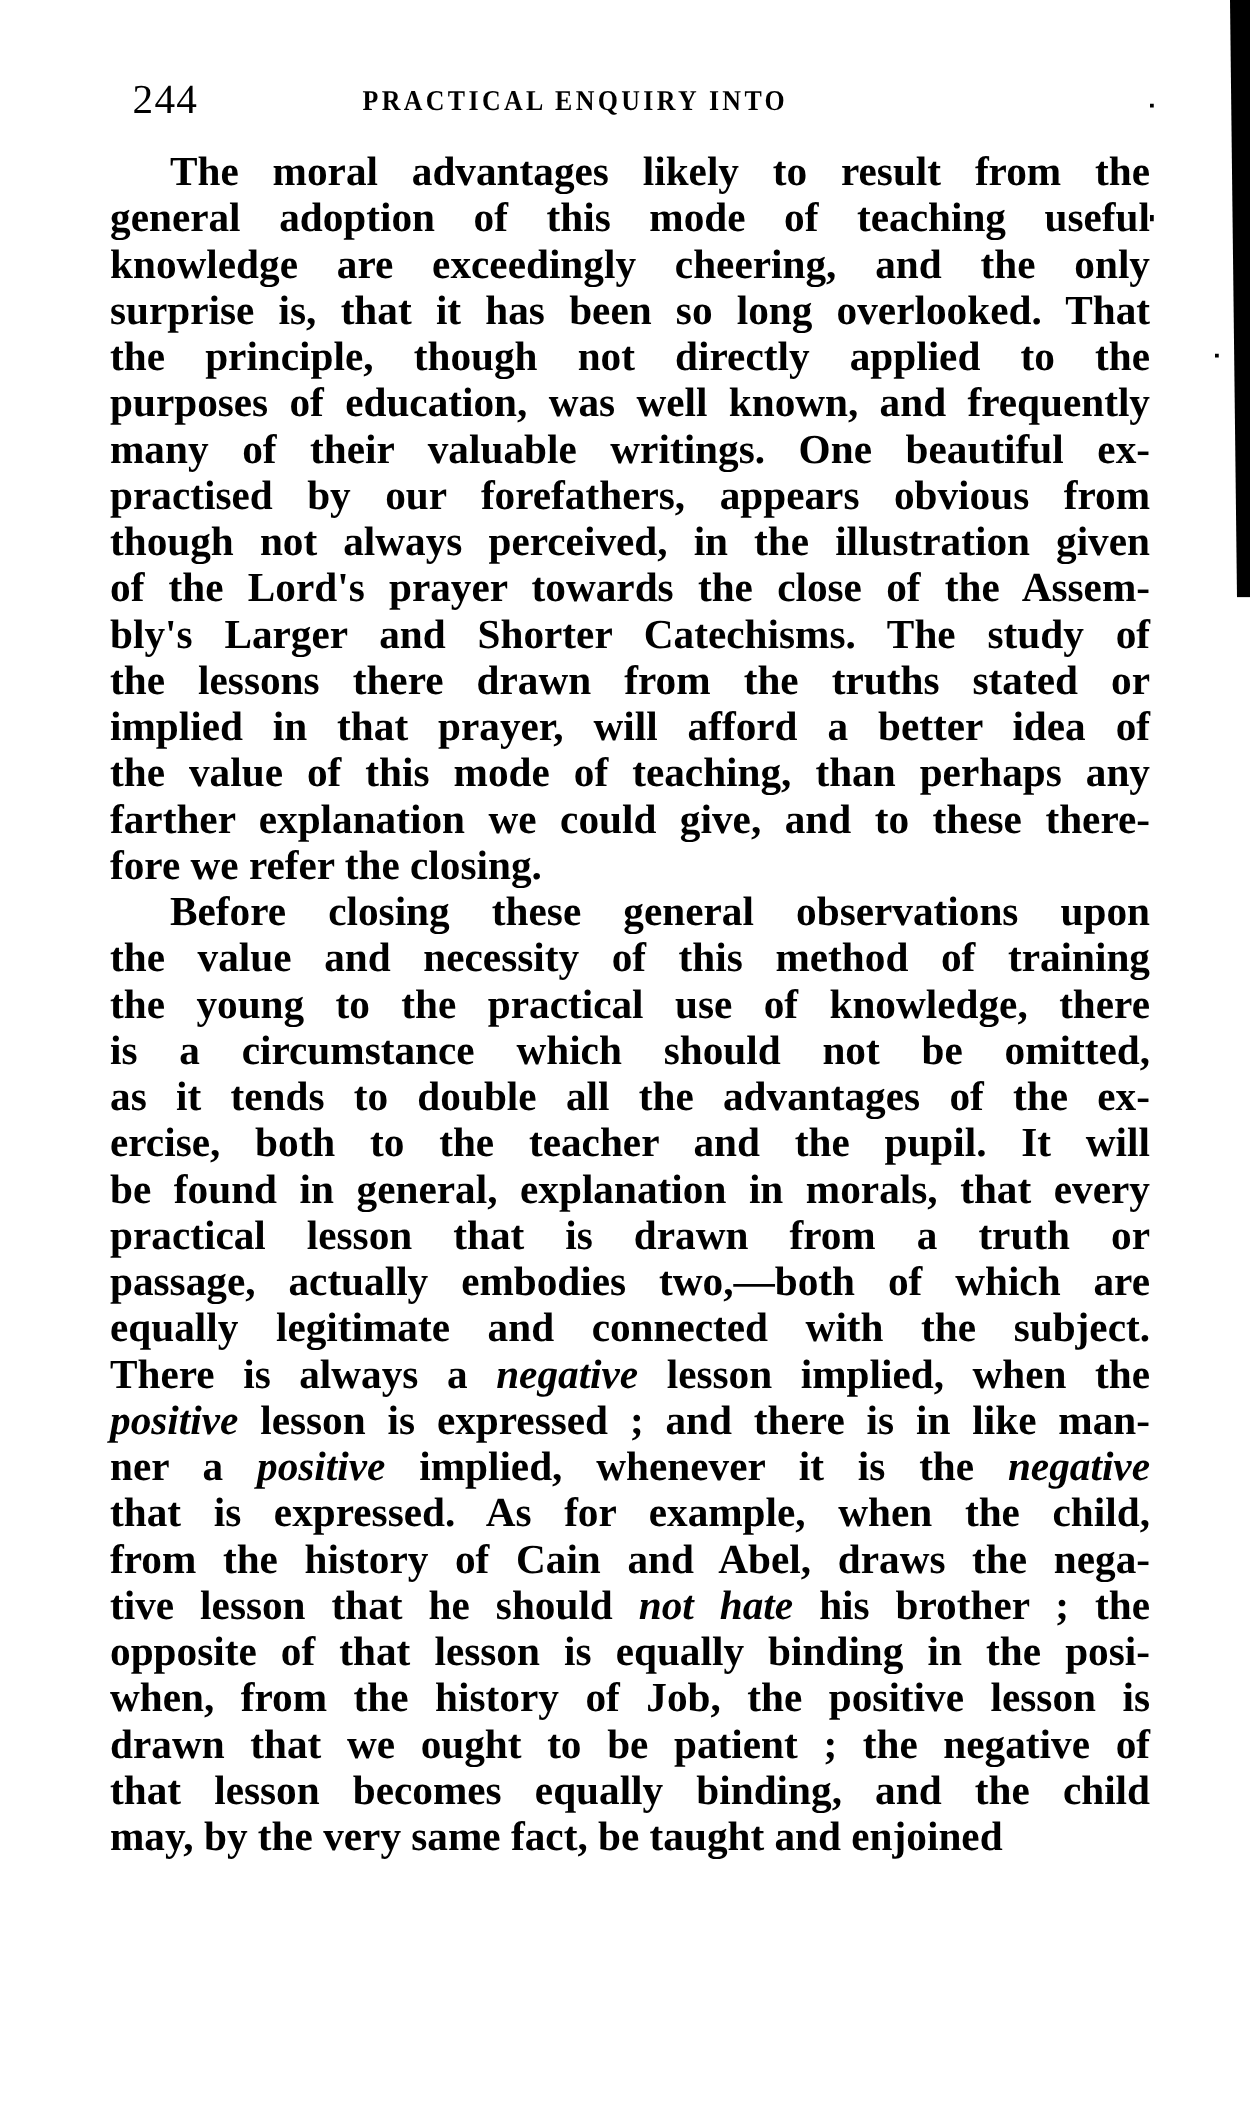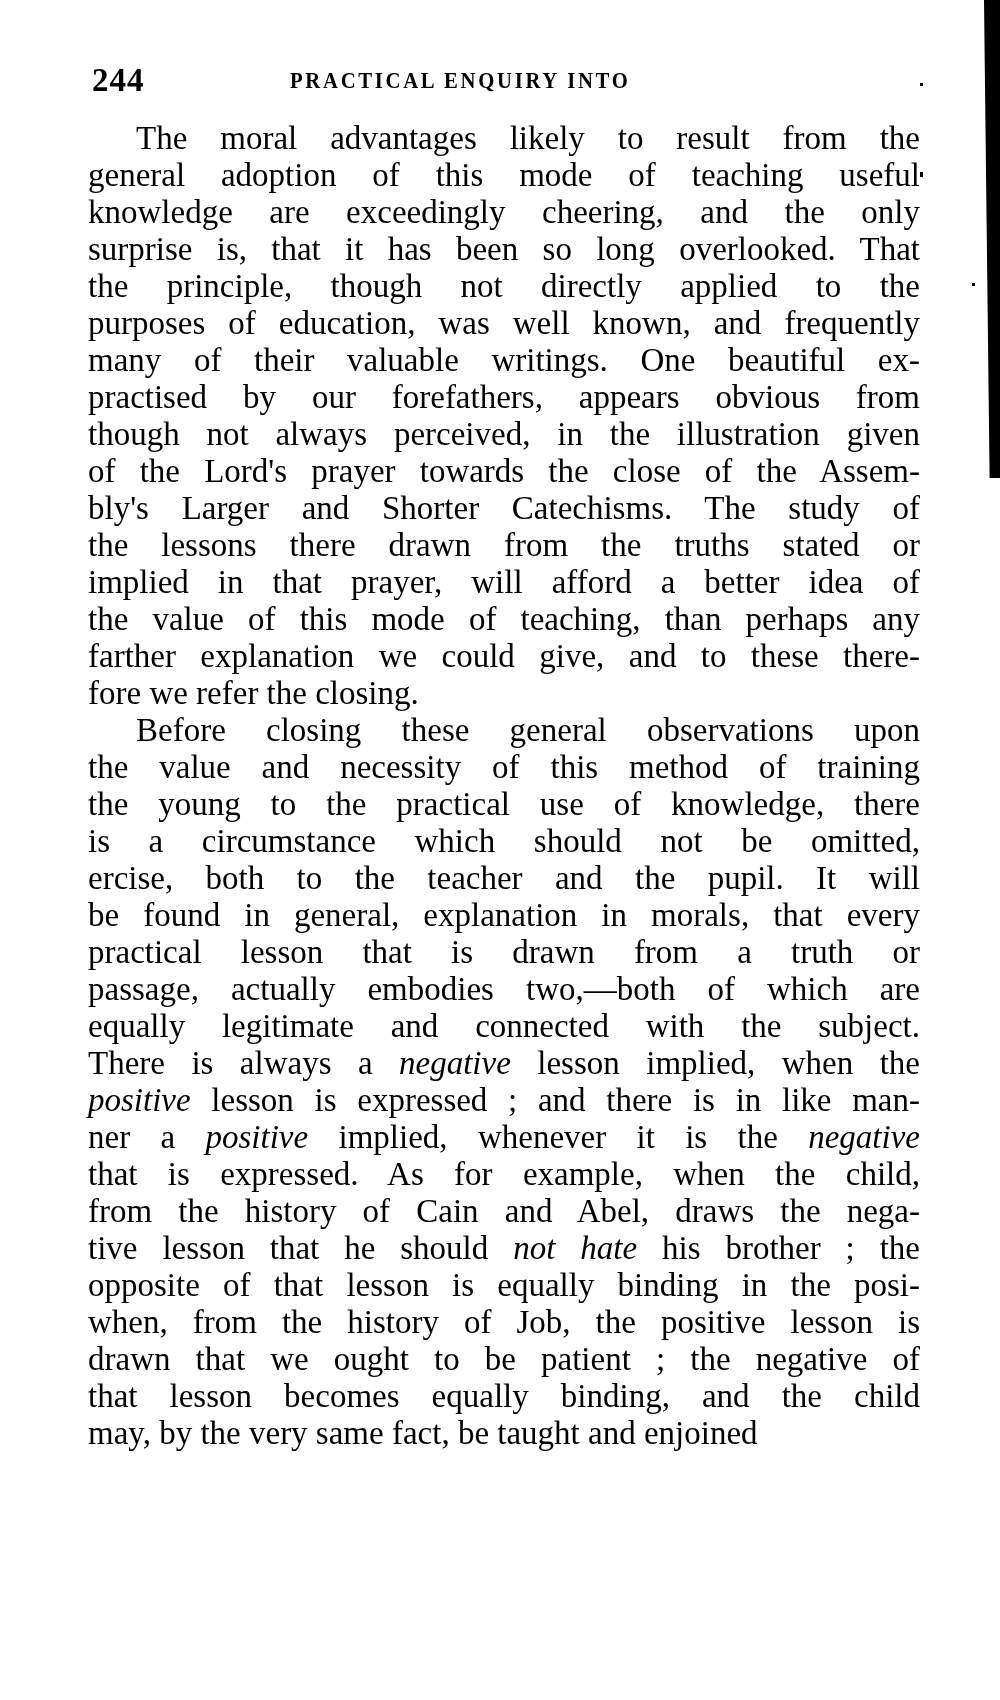--- a/index.html
+++ b/index.html
@@ -30,24 +30,24 @@
     }
     .running-head {
       position: absolute;
       top: 62px;
       left: 90px;
       width: 840px;
       height: 40px;
     }
     .page-number {
       position: absolute;
-      left: 2px;
+      left: 16px;
       top: 0;
       font-size: 33px;
-      font-weight: bold;
+      font-weight: normal;
       letter-spacing: 1px;
     }
     .running-title {
       position: absolute;
       left: 200px;
       top: 6px;
       font-size: 23px;
       font-weight: bold;
       letter-spacing: 3px;
       text-transform: uppercase;
@@ -62,20 +62,21 @@
     }
     .line {
       display: block;
       height: 37px;
       line-height: 37px;
       font-size: 33px;
       white-space: nowrap;
       text-align: justify;
       text-align-last: justify;
       transform-origin: left center;
+      font-weight: bold;
     }
     .line.indent {
       padding-left: 48px;
     }
     .line.last {
       text-align-last: left;
     }
     em {
       font-style: italic;
     }
@@ -112,20 +113,21 @@
       <span class="line"><span>implied in that prayer, will afford a better idea of</span></span>
       <span class="line"><span>the value of this mode of teaching, than perhaps any</span></span>
       <span class="line"><span>farther explanation we could give, and to these there-</span></span>
       <span class="line last"><span>fore we refer the closing.</span></span>
     </div>
     <div>
       <span class="line indent"><span>Before closing these general observations upon</span></span>
       <span class="line"><span>the value and necessity of this method of training</span></span>
       <span class="line"><span>the young to the practical use of knowledge, there</span></span>
       <span class="line"><span>is a circumstance which should not be omitted,</span></span>
+      <span class="line"><span>as it tends to double all the advantages of the ex-</span></span>
       <span class="line"><span>ercise, both to the teacher and the pupil.  It will</span></span>
       <span class="line"><span>be found in general, explanation in morals, that every</span></span>
       <span class="line"><span>practical lesson that is drawn from a truth or</span></span>
       <span class="line"><span>passage, actually embodies two,—both of which are</span></span>
       <span class="line"><span>equally legitimate and connected with the subject.</span></span>
       <span class="line"><span>There is always a </span><em>negative</em><span> lesson implied, when the</span></span>
       <span class="line"><em>positive</em><span> lesson is expressed ;  and there is in like man-</span></span>
       <span class="line"><span>ner a </span><em>positive</em><span> implied, whenever it is the </span><em>negative</em></span>
       <span class="line"><span>that is expressed.  As for example, when the child,</span></span>
       <span class="line"><span>from the history of Cain and Abel, draws the nega-</span></span>

